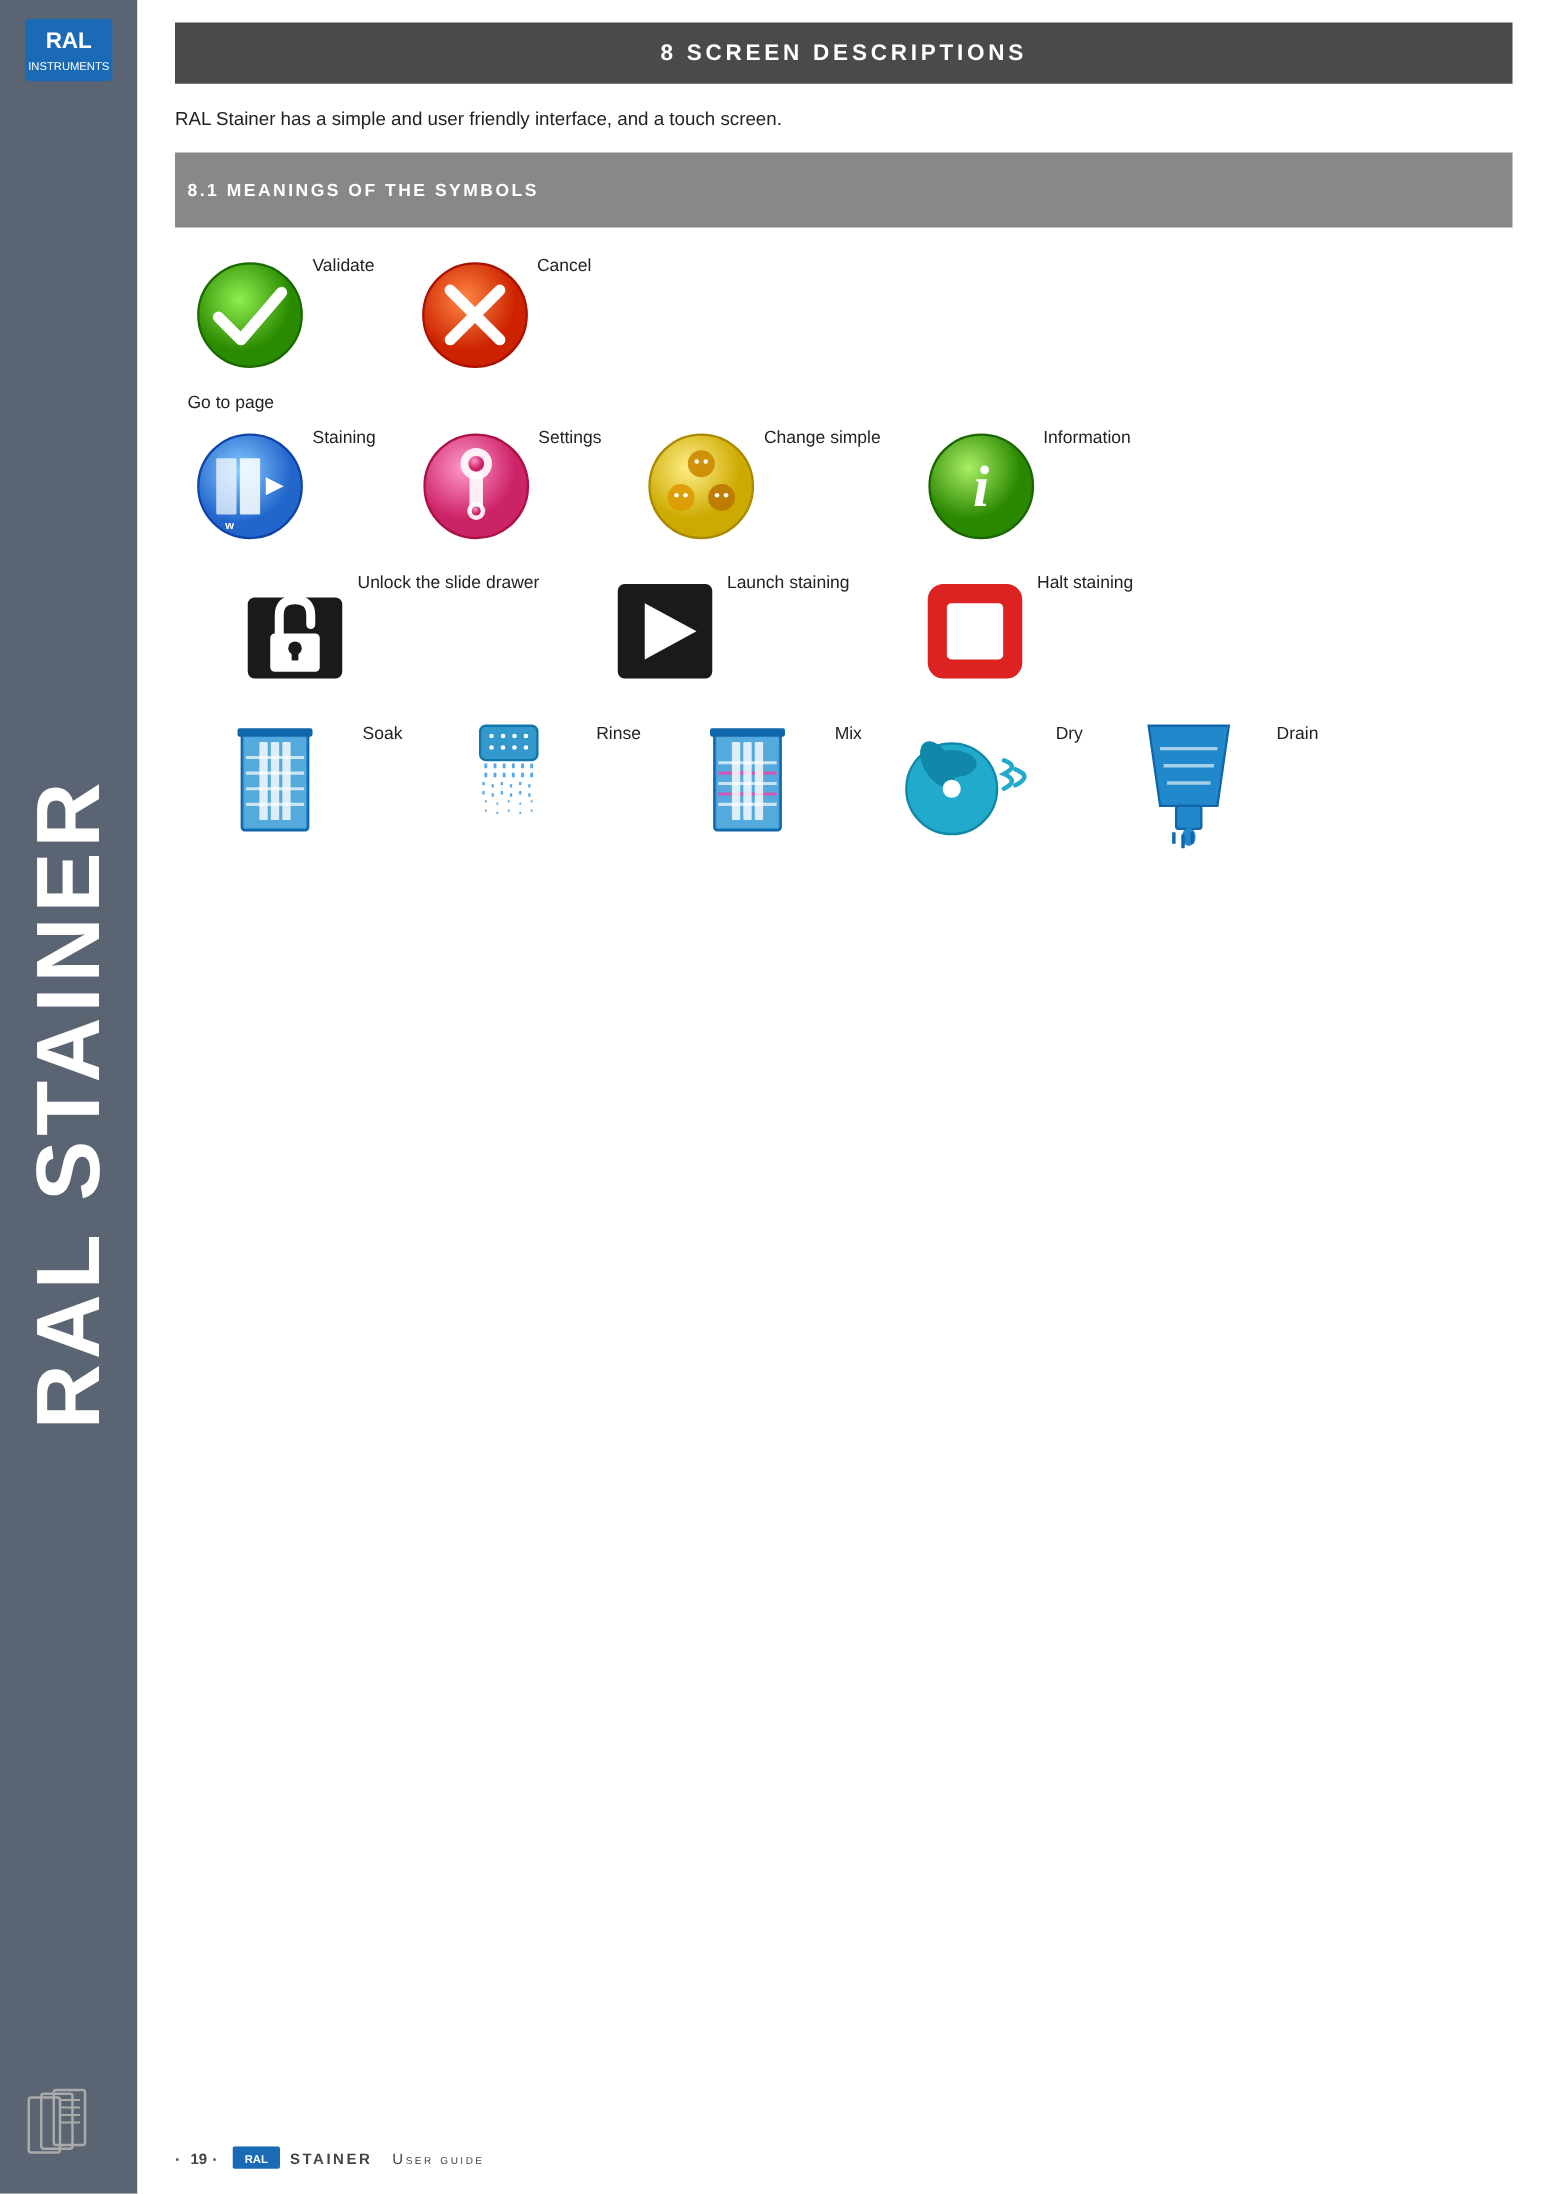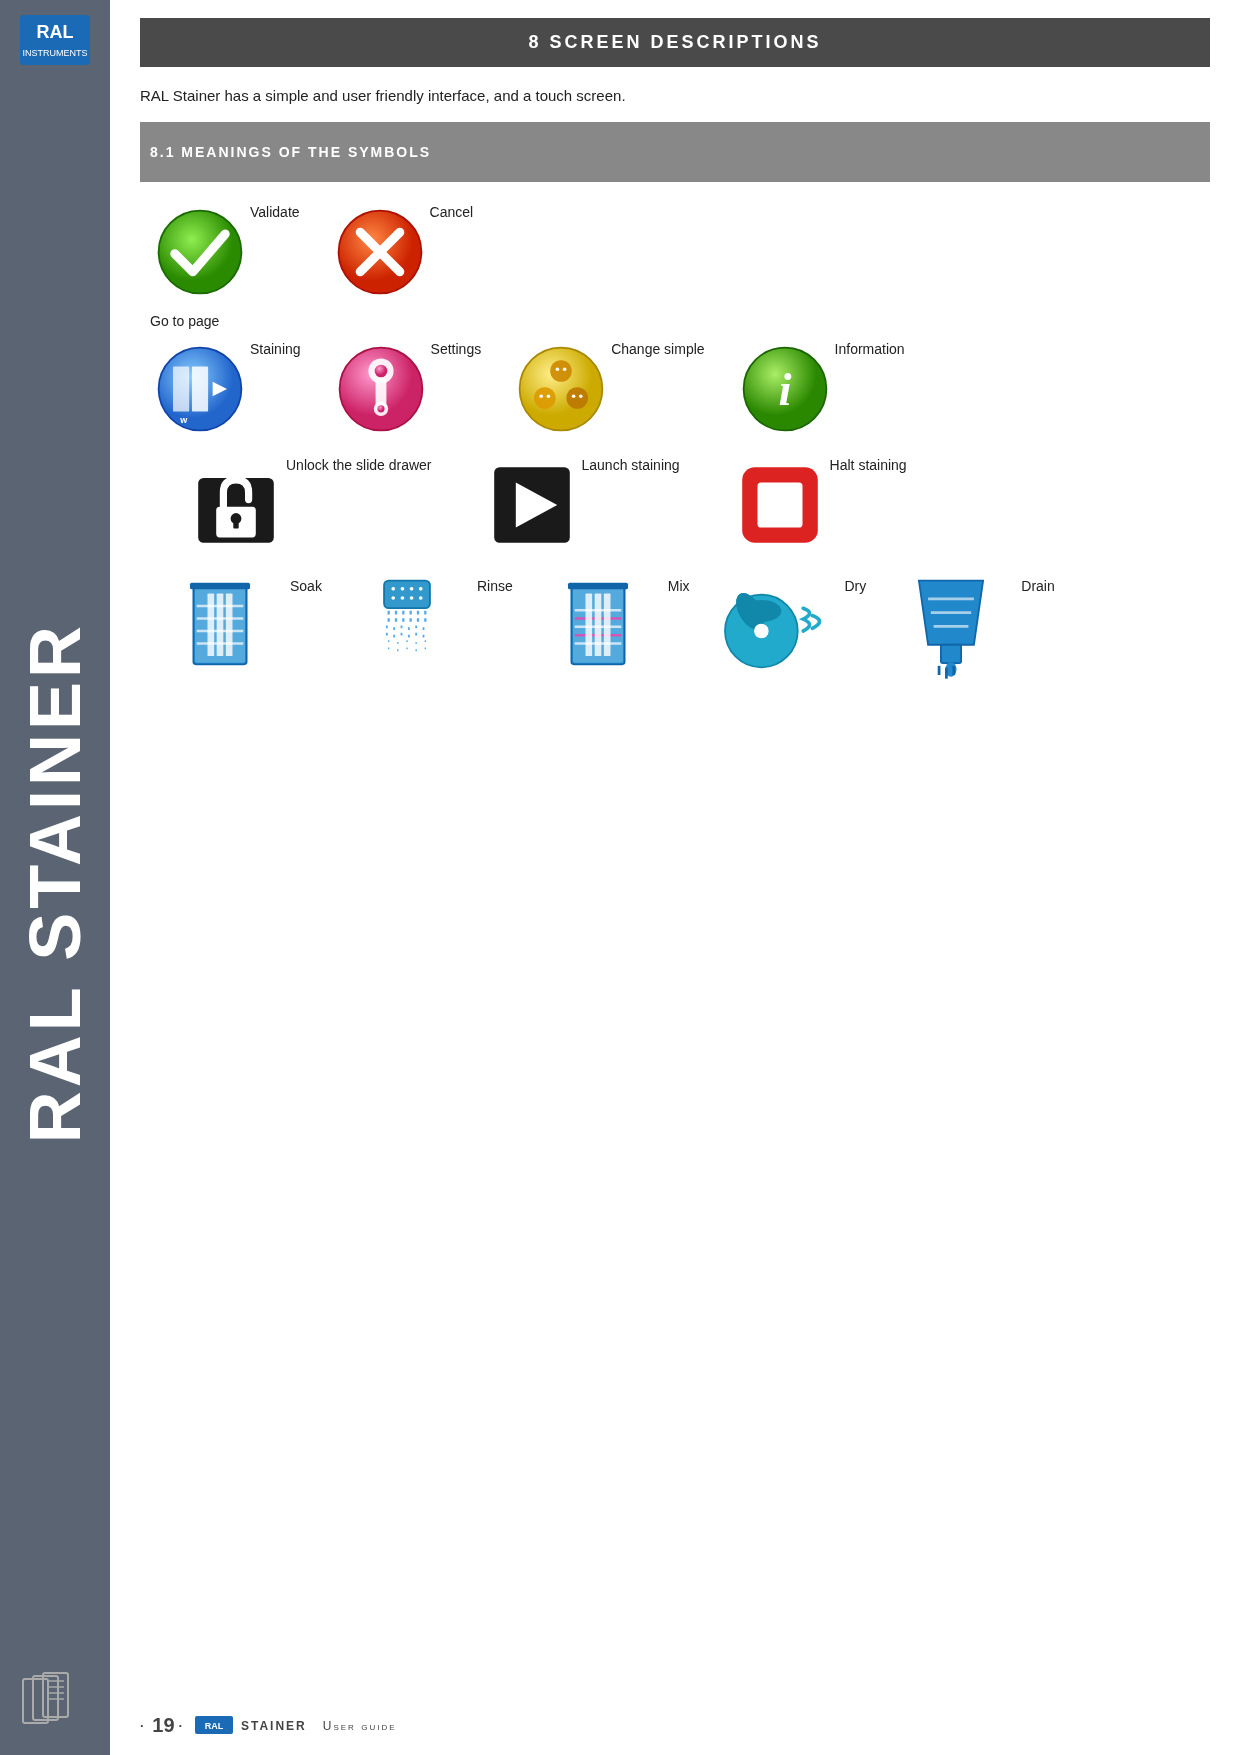--- a/index.html
+++ b/index.html
@@ -513,21 +513,21 @@
       </div>
 
     </div>
 
   </div>
 
 </div>
 
 <div style="position: absolute; bottom: 18px; left: 110px; right: 0; display: flex; align-items: center; padding: 0 30px; font-size: 13px; color: #444;">
   <span style="font-weight:bold; margin-right:4px;">·</span>
-  <span class="footer-page" style="font-weight:bold; font-size:20px; margin: 0 4px;">19</span>
+  <span class="footer-page" style="font-weight:bold; font-size:12px; margin: 0 4px;">19</span>
   <span style="font-weight:bold; margin-right:12px;">·</span>
 
   <svg width="40" height="20" viewBox="0 0 40 20">
     <rect x="0" y="0" width="38" height="18" rx="2" fill="#1a6ab5"></rect>
     <text x="19" y="13" text-anchor="middle" fill="white" font-size="9" font-weight="900">RAL</text>
   </svg>
   <span style="font-variant: small-caps; letter-spacing: 2px; margin-left: 6px; font-size: 12px;">
     <span style="font-weight: bold;">STAINER</span>
     &nbsp;
     <span style="font-weight:normal;">User guide</span>

